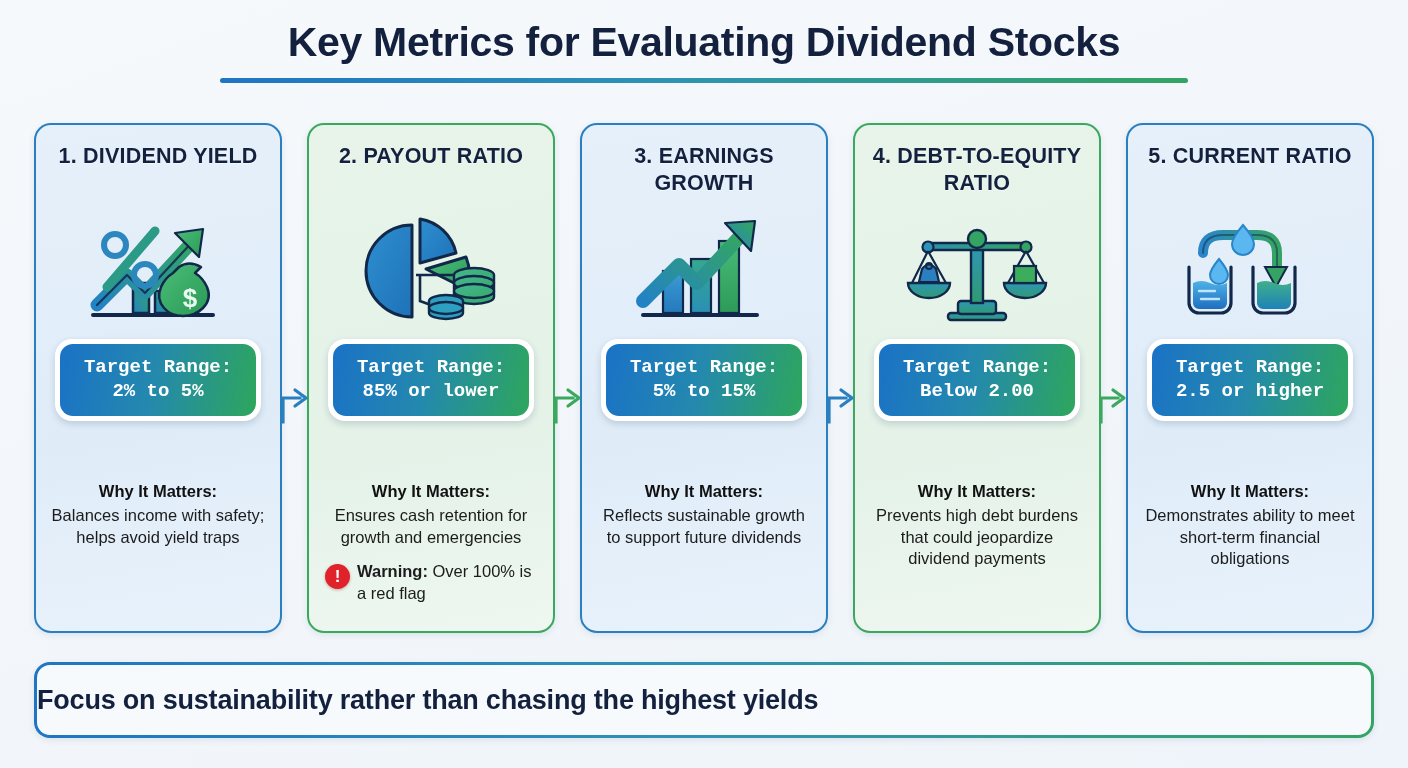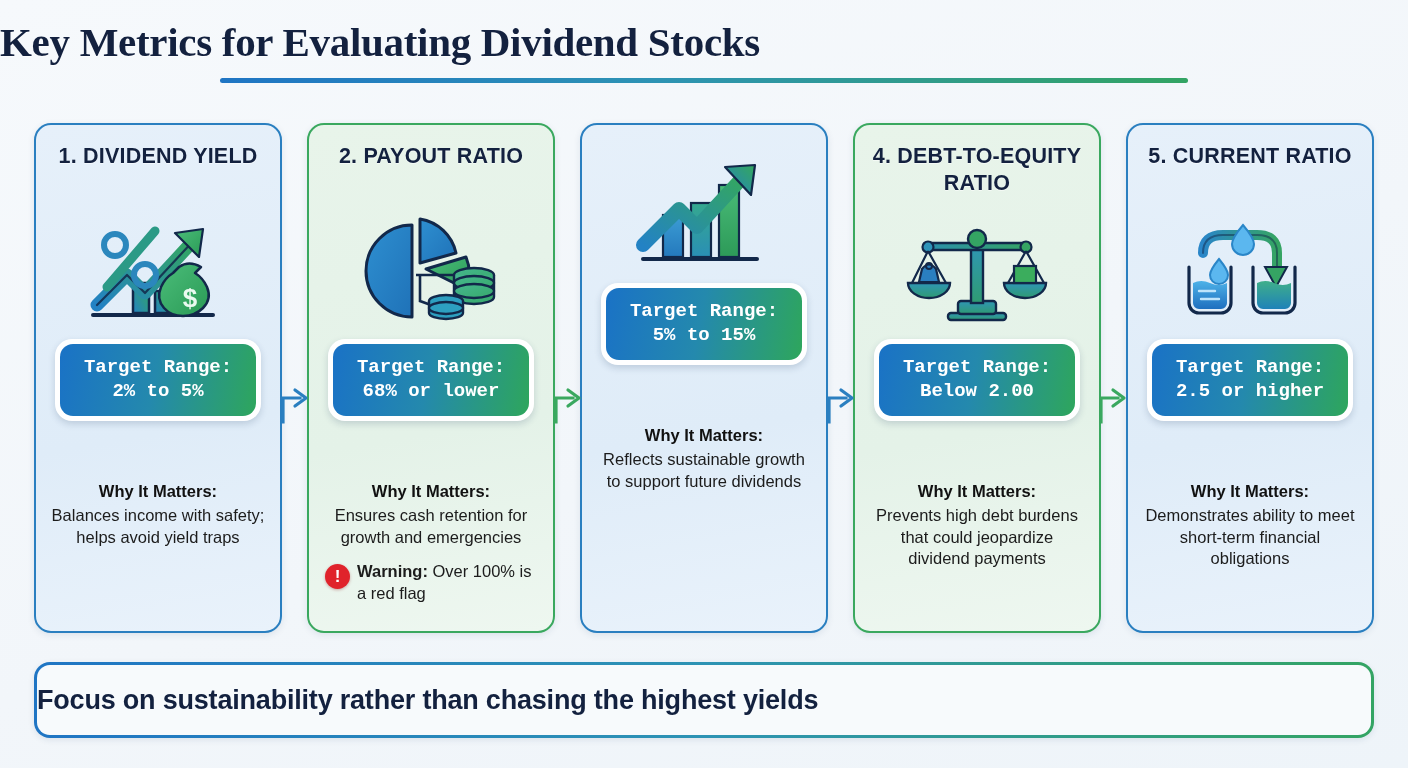--- a/index.html
+++ b/index.html
@@ -11,21 +11,21 @@
   }
   .page {
     position: relative;
     width: 1408px; height: 768px;
     background: linear-gradient(160deg,#f6f9fc 0%, #f2f6fa 55%, #eef4f9 100%);
   }
 
   
   .title-wrap {
     position: absolute; top: 18px; left: 0; width: 1408px;
-    font-family: Liberation Serif, serif;
+    text-align: center;
   }
   .title {
     font-size: 41px; font-weight: bold; color: #13213f;
     letter-spacing: -0.3px; line-height: 1.18;
     text-shadow: 0 1px 1px rgba(255,255,255,.7);
   }
   .title-rule {
     margin: 12px auto 0; width: 968px; height: 5px; border-radius: 3px;
     background: linear-gradient(90deg,#1f75c4 0%, #2d93b4 45%, #33a463 100%);
   }
@@ -225,36 +225,37 @@
             <ellipse cx="118" cy="82" rx="20" ry="7" fill="url(#g2c)"></ellipse>
             <ellipse cx="90" cy="92" rx="17" ry="6" fill="#2d9fc0"></ellipse>
             <path d="M73 92 v12 a17 6 0 0 0 34 0 v-12" fill="#2d9fc0"></path>
             <ellipse cx="90" cy="99" rx="17" ry="6" fill="#2d9fc0"></ellipse>
           </g>
         </svg>
       </div>
       <div class="badge-outer">
         <div class="badge">
           <span>Target Range:</span>
-          <span class="b-line2">68% or lower</span>
+          <span class="b-line2">85% or lower</span>
         </div>
       </div>
       <div class="why">
         <span class="why-label">Why It Matters:</span>
         <span>Ensures cash retention for growth and emergencies</span>
       </div>
       <div class="warning-row">
         <div class="warn-icon">!</div>
         <div class="warn-text">
           <b>Warning:</b><span> Over 100% is a red flag</span>
         </div>
       </div>
     </div>
 
     <div class="card">
+      <div class="card-title">3. EARNINGS GROWTH</div>
       <div class="icon-box">
         <svg width="150" height="118" viewBox="0 0 150 118">
           <defs>
             <linearGradient id="g3a" x1="0" y1="1" x2="1" y2="0">
               <stop offset="0" stop-color="#2382c4"></stop>
                 <stop offset="1" stop-color="#34a85c"></stop>
             </linearGradient>
             <linearGradient id="g3bar1" x1="0" y1="0" x2="0" y2="1">
               <stop offset="0" stop-color="#3c9dd4"></stop>
                 <stop offset="1" stop-color="#2479bd"></stop>

